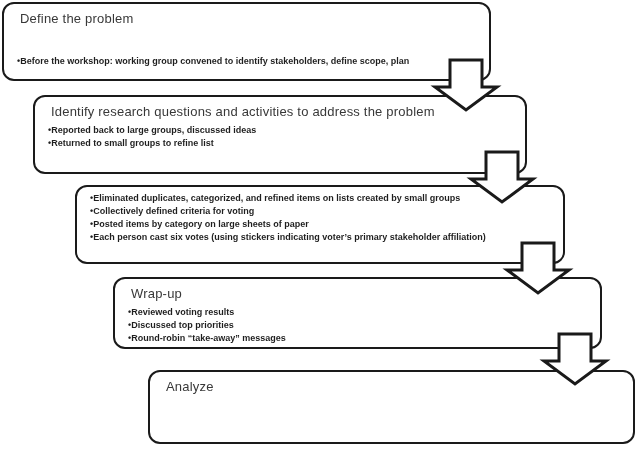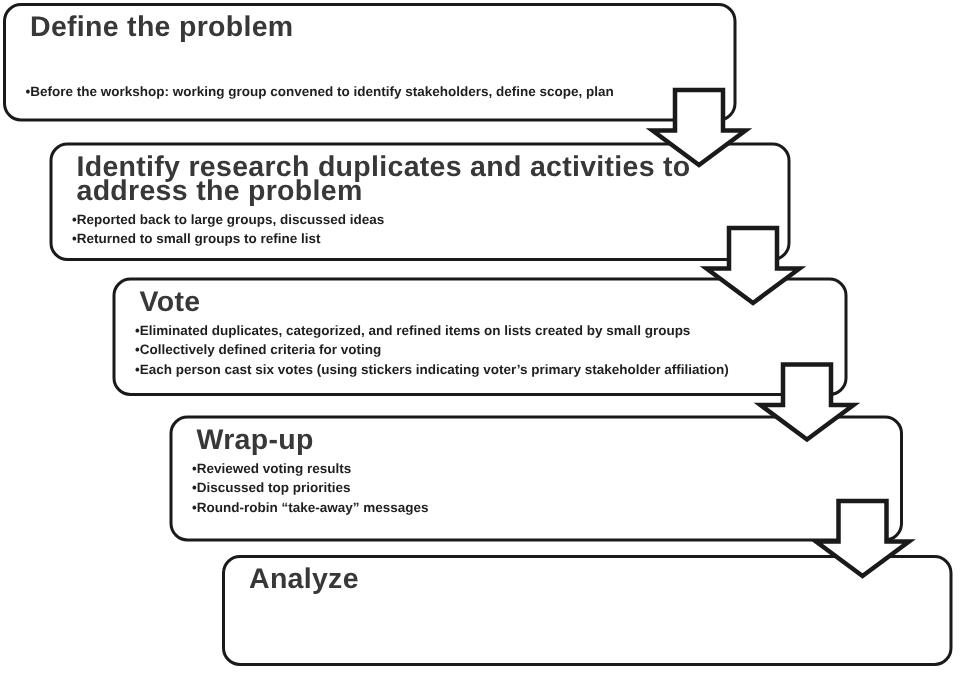--- a/index.html
+++ b/index.html
@@ -19,23 +19,23 @@
     position: absolute;
     box-sizing: border-box;
     background: #ffffff;
     border: 2.5px solid #1a1a1a;
     border-radius: 12px;
     padding: 5px 10px 0 10px;
     z-index: 1;
   }
   .box-title {
     margin: 2px 0 4px 6px;
-    font-size: 19px;
+    font-size: 13px;
     line-height: 16px;
-    font-weight: 700;
+    font-weight: 400;
     color: #383838;
     letter-spacing: 0.2px;
   }
   .bullets {
     margin: 0 0 0 3px;
     padding: 0;
     list-style: none;
   }
   .bullets li {
     font-size: 9px;
@@ -44,21 +44,21 @@
     color: #1f1f1f;
     padding-left: 8px;
     text-indent: -8px;
   }
   .bullets li::before {
     content: "\2022 ";
   }
   #box-1 { left: 2px;   top: 2px;   width: 489px; height: 79px; }
   #box-2 { left: 33px;  top: 95px;  width: 494px; height: 79px; }
   #box-3 { left: 75px;  top: 185px; width: 490px; height: 79px; }
-  #box-4 { left: 113px; top: 277px; width: 489px; height: 84px; }
+  #box-4 { left: 113px; top: 277px; width: 489px; height: 72px; }
   #box-5 { left: 148px; top: 370px; width: 487px; height: 74px; }
   #box-1 .bullets { max-width: 448px; margin-top: 28px; }
   #arrow-layer {
     position: absolute;
     left: 0;
     top: 0;
     z-index: 5;
     pointer-events: none;
   }
   #arrow-layer polygon {
@@ -74,32 +74,32 @@
 <div id="stage">
 
   <div class="step-box" id="box-1">
     <div class="box-title">Define the problem</div>
     <ul class="bullets">
         <li>Before the workshop: working group convened to identify stakeholders, define scope, plan</li>
       </ul>
   </div>
 
   <div class="step-box" id="box-2">
-    <div class="box-title">Identify research duplicates and activities to address the problem</div>
+    <div class="box-title">Identify research questions and activities to address the problem</div>
     <ul class="bullets">
         <li>Reported back to large groups, discussed ideas</li>
         <li>Returned to small groups to refine list</li>
       </ul>
   </div>
 
   <div class="step-box" id="box-3">
-    <div class="box-title">Vote</div>
     <ul class="bullets">
         <li>Eliminated duplicates, categorized, and refined items on lists created by small groups</li>
         <li>Collectively defined criteria for voting</li>
+        <li>Posted items by category on large sheets of paper</li>
         <li>Each person cast six votes (using stickers indicating voter’s primary stakeholder affiliation)</li>
       </ul>
   </div>
 
   <div class="step-box" id="box-4">
     <div class="box-title">Wrap-up</div>
     <ul class="bullets">
         <li>Reviewed voting results</li>
         <li>Discussed top priorities</li>
         <li>Round-robin “take-away” messages</li>

